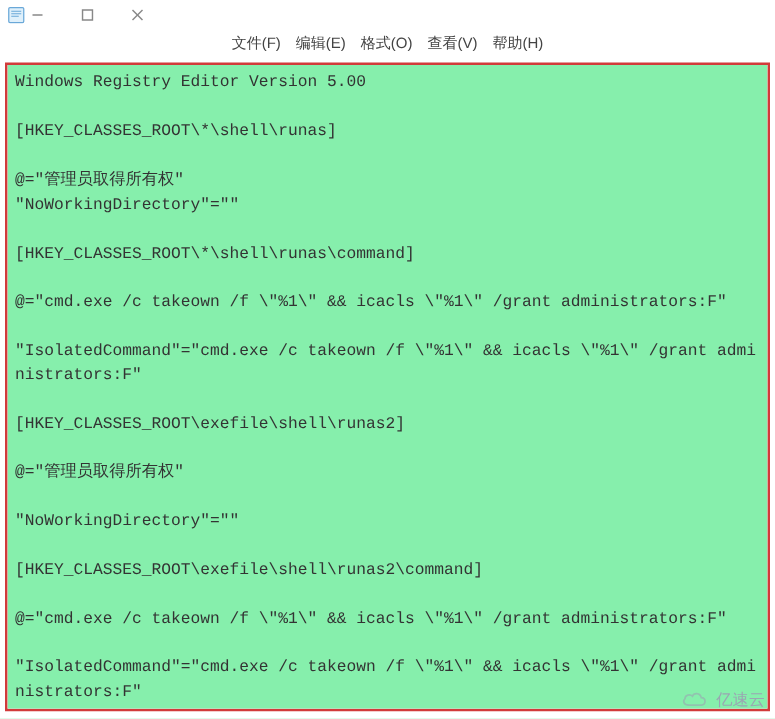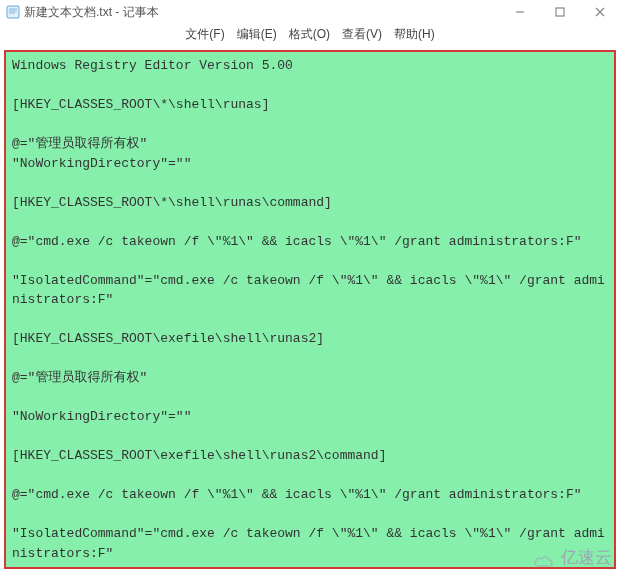--- a/index.html
+++ b/index.html
@@ -59,41 +59,40 @@
       white-space: pre-wrap;
       word-break: break-all;
       overflow: hidden;
       background: #86efac;
     }
     .watermark {
       position: absolute;
       right: 8px;
       bottom: 6px;
       display: flex;
-      align-items: flex-end;
+      align-items: flex-start;
       gap: 6px;
       color: #9aa6b2;
-      font-size: 17px;
+      font-size: 13px;
       pointer-events: none;
     }
     .watermark svg { opacity: 0.6; }
   </style>
 </head>
 <body>
 
 <div class="titlebar">
   <span class="titlebar-icon">
     <svg width="14" height="14" viewBox="0 0 14 14">
       <rect x="1" y="1" width="12" height="12" rx="1" fill="#dff0fb" stroke="#6aa8d8" stroke-width="1"></rect>
       <line x1="3" y1="4" x2="11" y2="4" stroke="#6aa8d8" stroke-width="0.8"></line>
       <line x1="3" y1="6" x2="11" y2="6" stroke="#6aa8d8" stroke-width="0.8"></line>
       <line x1="3" y1="8" x2="9" y2="8" stroke="#6aa8d8" stroke-width="0.8"></line>
     </svg>
   </span>
-  <span class="titlebar-text">新建文本文档.txt - 记事本</span>
   <div class="window-controls">
     <span class="win-ctrl">
       <svg width="10" height="10" viewBox="0 0 10 10">
           <line x1="1" y1="5" x2="9" y2="5" stroke="#888" stroke-width="1.2"></line>
         </svg>
     </span>
     <span class="win-ctrl">
       <svg width="10" height="10" viewBox="0 0 10 10">
           <rect x="1" y="1" width="8" height="8" fill="none" stroke="#888" stroke-width="1.2"></rect>
         </svg>

